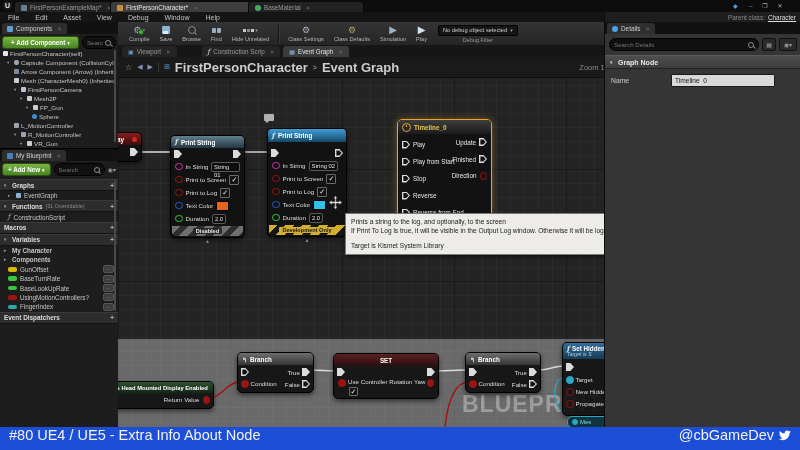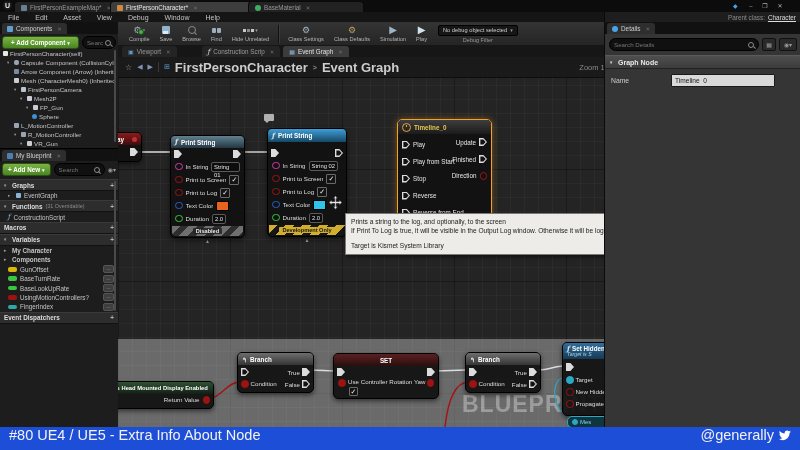--- a/index.html
+++ b/index.html
@@ -776,20 +776,20 @@
     </div>
     <div style="display:flex;align-items:center;padding:5px 6px;gap:4px">
       <span style="font-size:6.8px;color:#cccccc;width:56px">Name</span>
       <input class="namefield" readonly="" value="Timeline_0" style="">
     </div>
   </div>
 
   <div class="footer">
     <span class="ftitle">#80 UE4 / UE5 - Extra Info About Node</span>
     <span class="fhandle">
-      <span>@generally</span>
+      <span>@cbGameDev</span>
       <svg width="13" height="13" viewBox="0 0 24 24">
         <path fill="#ffffff" d="M23.44 4.83c-.8.37-1.66.62-2.56.73.92-.55 1.63-1.43 1.96-2.47-.86.51-1.82.88-2.83 1.08A4.49 4.49 0 0 0 16.73 2.8c-2.48 0-4.49 2.01-4.49 4.49 0 .35.04.7.11 1.03-3.73-.19-7.04-1.97-9.26-4.69-.39.66-.61 1.43-.61 2.26 0 1.56.79 2.93 2 3.74-.74-.02-1.43-.23-2.03-.56v.06c0 2.17 1.55 3.99 3.6 4.4-.38.1-.77.16-1.18.16-.29 0-.57-.03-.84-.08.57 1.78 2.23 3.08 4.19 3.12a9.01 9.01 0 0 1-5.57 1.92c-.36 0-.72-.02-1.07-.06a12.7 12.7 0 0 0 6.88 2.02c8.26 0 12.78-6.84 12.78-12.78l-.01-.58c.87-.63 1.63-1.42 2.21-2.32z"></path>
       </svg>
     </span>
   </div>
 
 </div>
 
 </body></html>

